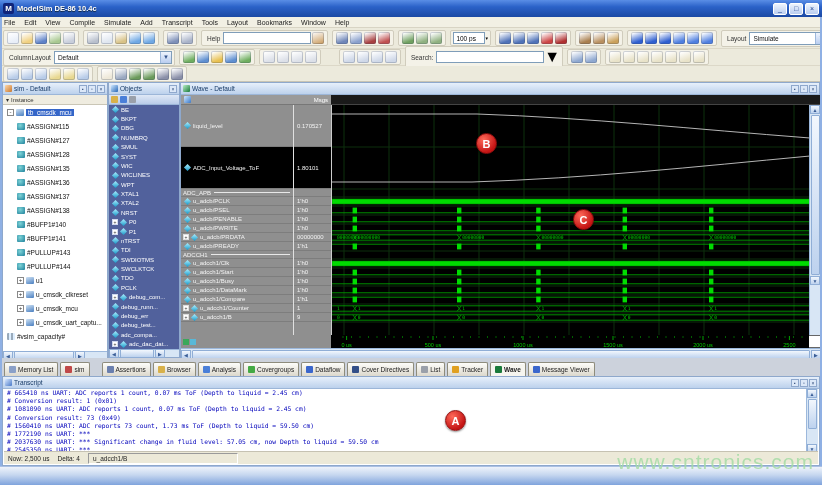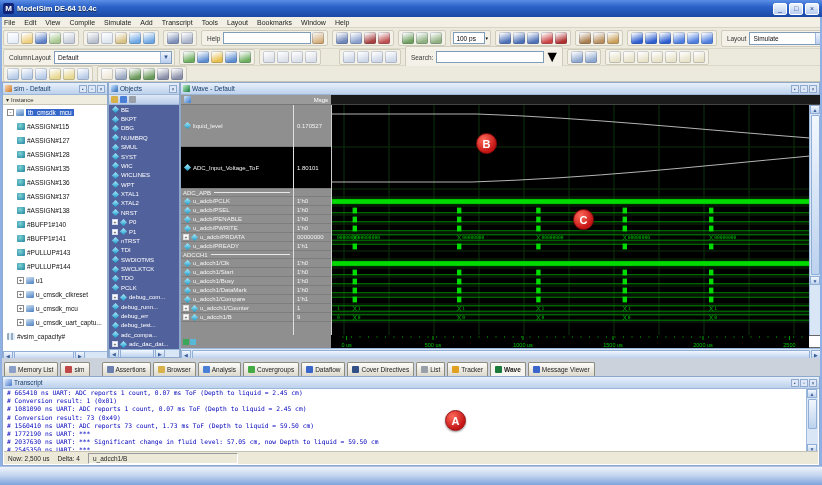--- a/index.html
+++ b/index.html
@@ -93,21 +93,21 @@
   .ann{position:absolute;width:21px;height:21px;border-radius:50%;background:radial-gradient(circle at 35% 30%,#ff6a5a,#c41414 70%);border:1px solid #8f0e0e;color:#fff;font-size:11px;font-weight:bold;display:flex;align-items:center;justify-content:center;z-index:60;box-shadow:0 1px 2px rgba(0,0,0,.45);}
   .hsc-mini{position:absolute;left:0;width:104px;height:8px;background:#d8e6f5;border-top:1px solid #9cb8dc;display:flex;align-items:center;}
 </style>
 </head>
 <body>
 
 <div class="w">
 
   <div class="titlebar">
     <div class="appicon">M</div>
-    <div class="apptitle">ModelSim DE-64 10.4c</div>
+    <div class="apptitle">ModelSim DE-86 10.4c</div>
     <div class="winbtns">
       <div class="winbtn">_</div>
       <div class="winbtn">□</div>
       <div class="winbtn">×</div>
     </div>
   </div>
 
   <div class="menubar" id="menubar">
       <span class="menu-item">File</span>
       <span class="menu-item">Edit</span>
@@ -889,13 +889,14 @@
 
   <div class="sideL"></div>
   <div class="sideR"></div>
   <div class="bottomband"></div>
 
   <div id="anns">
       <div class="ann" style="left: 445px; top: 410px;">A</div>
       <div class="ann" style="left: 476px; top: 133px;">B</div>
       <div class="ann" style="left: 573px; top: 209px;">C</div>
     </div>
+  <div class="watermark">www.cntronics.com</div>
 </div>
 
 </body></html>

